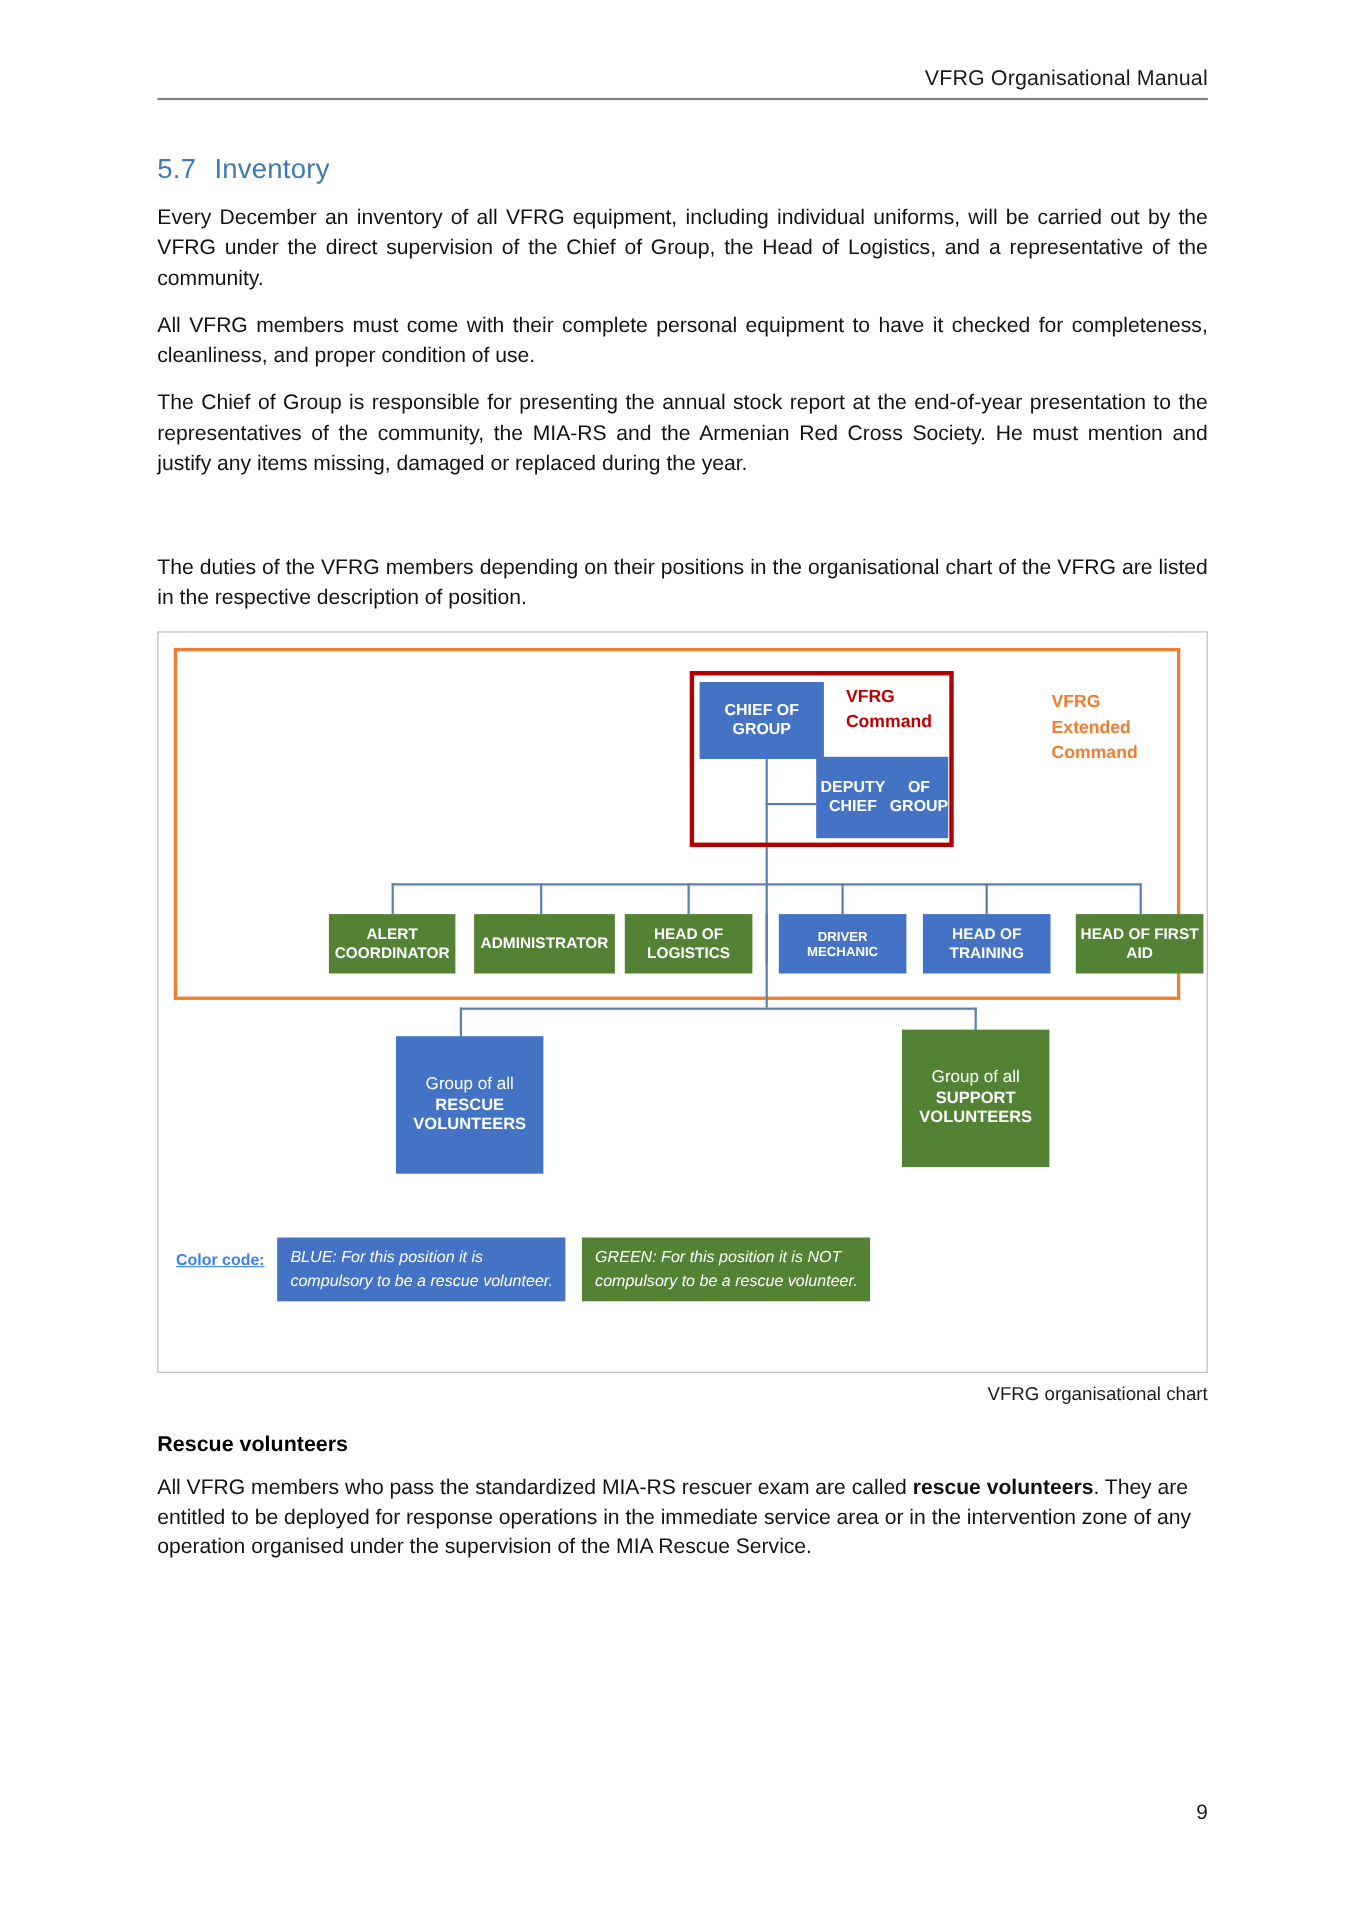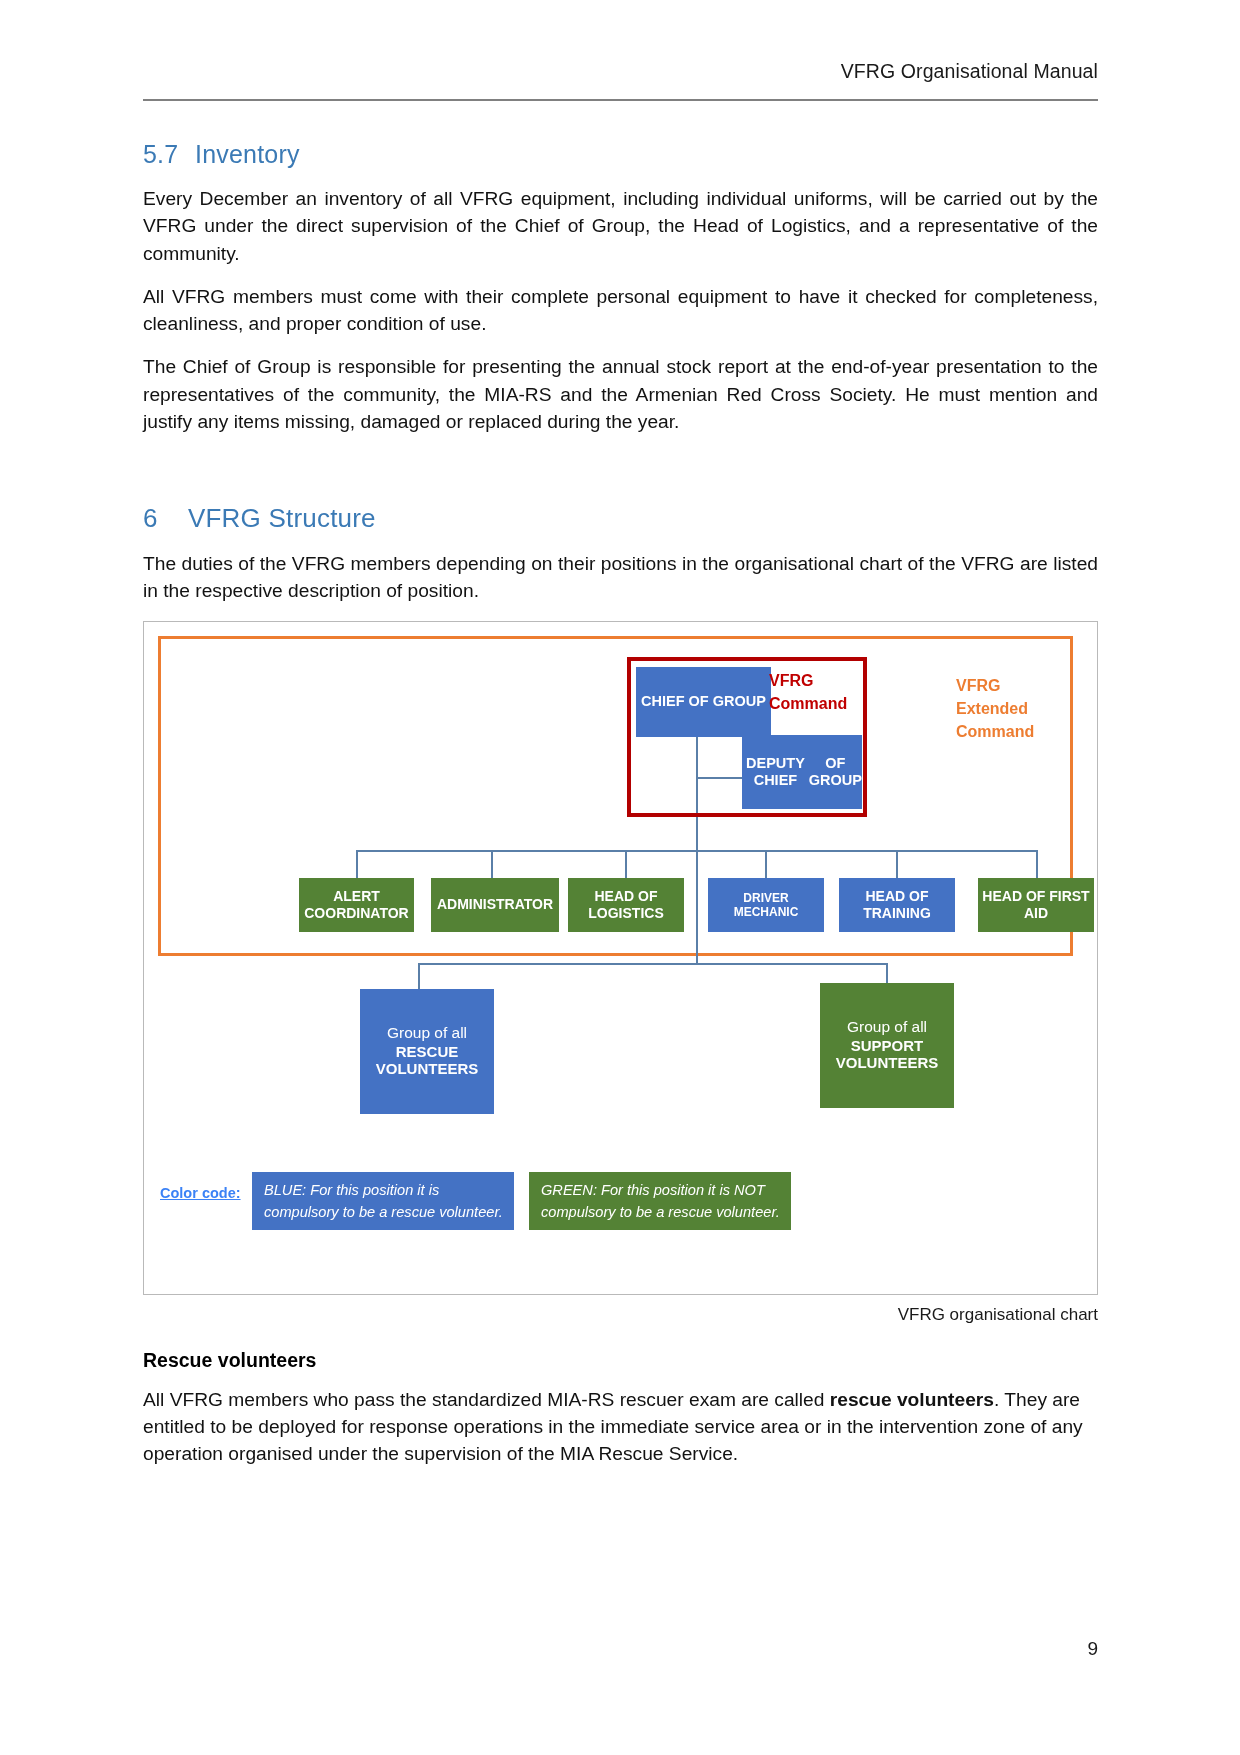--- a/index.html
+++ b/index.html
@@ -20,21 +20,21 @@
     overflow: hidden;
   }
 
   
   .header {
     position: absolute;
     left: 143px;
     top: 60px;
     width: 955px;
     text-align: right;
-    padding-bottom: 16px;
+    padding-bottom: 6px;
     border-bottom: 2px solid #808080;
   }
   .header-title {
     font-size: 19.5px;
     color: #1a1a1a;
     letter-spacing: 0.1px;
   }
 
   
   .content {
@@ -197,23 +197,20 @@
 
     <h2 class="sec-head">
       <span class="num">5.7</span><span>Inventory</span>
     </h2>
     <p class="body">Every December an inventory of all VFRG equipment, including individual uniforms, will be carried out by the VFRG under the direct supervision of the Chief of Group, the Head of Logistics, and a representative of the community.</p>
     <p class="body">All VFRG members must come with their complete personal equipment to have it checked for completeness, cleanliness, and proper condition of use.</p>
     <p class="body">The Chief of Group is responsible for presenting the annual stock report at the end-of-year presentation to the representatives of the community, the MIA-RS and the Armenian Red Cross Society. He must mention and justify any items missing, damaged or replaced during the year.</p>
 
     <div class="spacer-lg"></div>
 
-    <h2 class="sec-head big">
-      <span class="num">6</span><span>VFRG Structure</span>
-    </h2>
     <p class="body">The duties of the VFRG members depending on their positions in the organisational chart of the VFRG are listed in the respective description of position.</p>
 
     <div class="figure">
 
       <div class="orange-frame"></div>
       <div class="red-frame"></div>
 
       <div class="conn v" style="left:552px; top:115px; height:186px;"></div>
 
       <div class="conn h" style="left:552px; top:155px; width:46px;"></div>
@@ -224,21 +221,21 @@
       <div class="conn v" style="left:481px; top:228px; height:28px;"></div>
       <div class="conn v" style="left:621px; top:228px; height:28px;"></div>
       <div class="conn v" style="left:752px; top:228px; height:28px;"></div>
       <div class="conn v" style="left:892px; top:228px; height:28px;"></div>
 
       <div class="conn v" style="left:552px; top:256px; height:85px;"></div>
       <div class="conn h" style="left:274px; top:341px; width:470px;"></div>
       <div class="conn v" style="left:274px; top:341px; height:26px;"></div>
       <div class="conn v" style="left:742px; top:341px; height:26px;"></div>
 
-      <div class="node blue" style="left:492px; top:45px; width:135px; height:70px; font-size:14.5px;">
+      <div class="node blue" style="left:492px; top:45px; width:113px; height:70px; font-size:14.5px;">
         <span>CHIEF OF GROUP</span>
       </div>
 
       <div class="label-free label-red" style="left:625px; top:47px; font-size:16px;">
         <div>VFRG</div>
         <div>Command</div>
       </div>
 
       <div class="node blue" style="left:598px; top:113px; width:120px; height:74px; font-size:14.5px; flex-direction:row;">
         <span>DEPUTY CHIEF</span>

